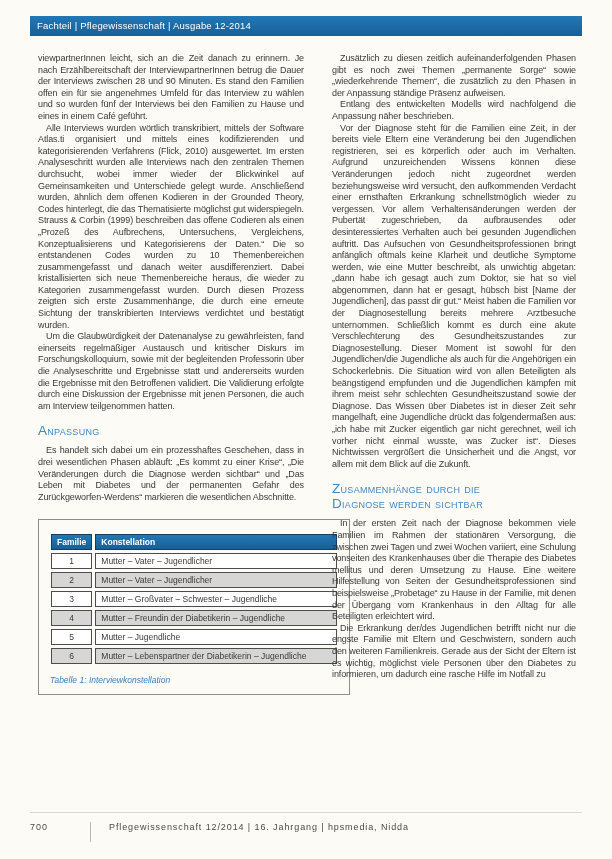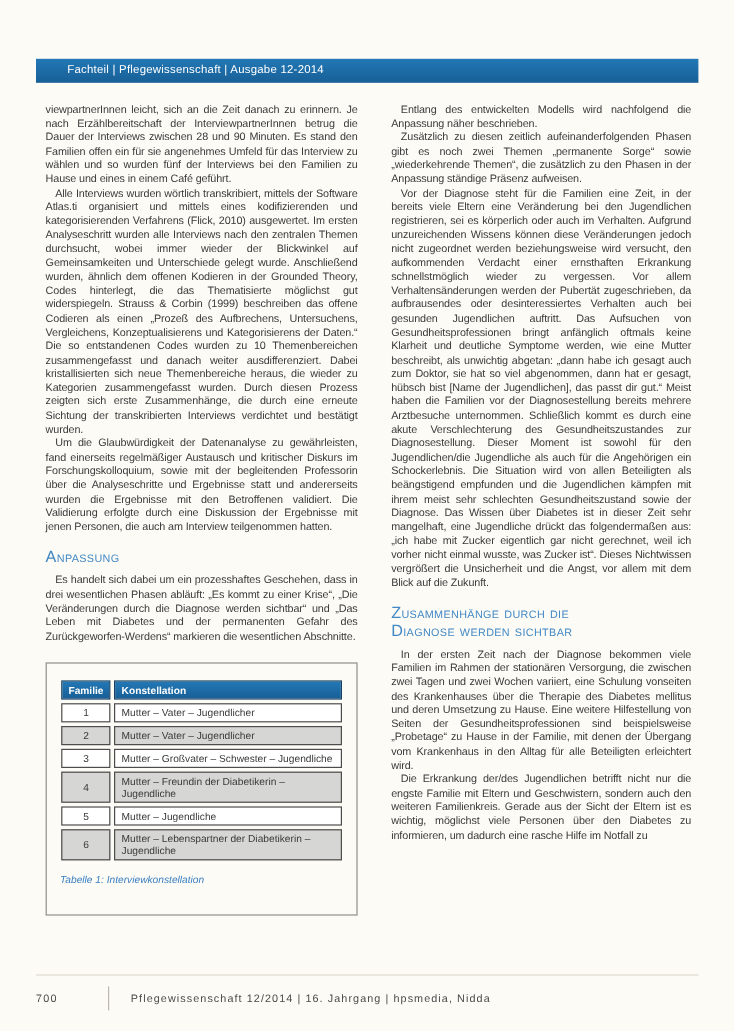--- a/index.html
+++ b/index.html
@@ -11,23 +11,22 @@
     overflow: hidden;
   }
   .page { position: relative; width: 612px; height: 859px; padding: 16px 30px 0 30px; }
 
   
   .topbar {
     height: 20px; line-height: 20px;
     background: linear-gradient(#2278b5, #185f97);
     color: #ffffff;
     font-size: 9.5px;
-    padding-left: 26px;
+    padding-left: 7px;
     letter-spacing: 0.2px;
-    margin-top: 33px;
   }
 
   
   .columns { display: flex; gap: 28px; margin-top: 17px; padding: 0 6px 0 8px; }
   .col { width: 266px; }
 
   p.body {
     font-size: 9px;
     line-height: 11.6px;
     text-align: justify;
@@ -44,22 +43,22 @@
     letter-spacing: 0.3px;
     margin: 11px 0 7px 0;
     line-height: 15px;
   }
   h2.sect.wrap { max-width: 178px; }
 
   
   .tablebox {
     margin-top: 16px;
     border: 1px solid #8f8f8a;
-    padding: 11px 9px 24px 9px;
-    width: 260px;
+    padding: 11px 9px 9px 9px;
+    width: 312px;
   }
   table.itable { width: 100%; border-collapse: separate; border-spacing: 3px; }
   table.itable th {
     background: linear-gradient(#2278b5, #185f97);
     color: #ffffff;
     font-size: 8.5px;
     text-align: left;
     padding: 2px 5px;
     border: 1px solid #123f63;
   }
@@ -80,21 +79,21 @@
   }
 
   
   .footer {
     position: absolute;
     left: 30px; top: 812px;
     width: 552px;
     border-top: 1px solid #ddd9cd;
     padding-top: 9px;
     display: flex;
-    align-items: center;
+    align-items: flex-start;
     font-size: 9px;
     color: #4a4a4a;
   }
   .pagenum { width: 42px; letter-spacing: 1px; }
   .vdivider { width: 1px; height: 20px; background: #b9b7ae; margin: 0 18px 0 18px; }
   .fjournal { letter-spacing: 0.9px; }
 </style>
 </head>
 <body>
 
@@ -146,22 +145,22 @@
               <td class="num">6</td>
               <td>Mutter – Lebenspartner der Diabetikerin – Jugendliche</td>
             </tr>
           </tbody>
         </table>
         <div class="caption">Tabelle 1: Interviewkonstellation</div>
       </div>
     </div>
 
     <div class="col">
+      <p class="body">Zusätzlich zu diesen zeitlich aufeinanderfolgenden Phasen gibt es noch zwei Themen „permanente Sorge“ sowie „wiederkehrende Themen“, die zusätzlich zu den Phasen in der Anpassung ständige Präsenz aufweisen.</p>
       <p class="body">Entlang des entwickelten Modells wird nachfolgend die Anpassung näher beschrieben.</p>
-      <p class="body">Zusätzlich zu diesen zeitlich aufeinanderfolgenden Phasen gibt es noch zwei Themen „permanente Sorge“ sowie „wiederkehrende Themen“, die zusätzlich zu den Phasen in der Anpassung ständige Präsenz aufweisen.</p>
       <p class="body">Vor der Diagnose steht für die Familien eine Zeit, in der bereits viele Eltern eine Veränderung bei den Jugendlichen registrieren, sei es körperlich oder auch im Verhalten. Aufgrund unzureichenden Wissens können diese Veränderungen jedoch nicht zugeordnet werden beziehungsweise wird versucht, den aufkommenden Verdacht einer ernsthaften Erkrankung schnellstmöglich wieder zu vergessen. Vor allem Verhaltensänderungen werden der Pubertät zugeschrieben, da aufbrausendes oder desinteressiertes Verhalten auch bei gesunden Jugendlichen auftritt. Das Aufsuchen von Gesundheitsprofessionen bringt anfänglich oftmals keine Klarheit und deutliche Symptome werden, wie eine Mutter beschreibt, als unwichtig abgetan: „dann habe ich gesagt auch zum Doktor, sie hat so viel abgenommen, dann hat er gesagt, hübsch bist [Name der Jugendlichen], das passt dir gut.“ Meist haben die Familien vor der Diagnosestellung bereits mehrere Arztbesuche unternommen. Schließlich kommt es durch eine akute Verschlechterung des Gesundheitszustandes zur Diagnosestellung. Dieser Moment ist sowohl für den Jugendlichen/die Jugendliche als auch für die Angehörigen ein Schockerlebnis. Die Situation wird von allen Beteiligten als beängstigend empfunden und die Jugendlichen kämpfen mit ihrem meist sehr schlechten Gesundheitszustand sowie der Diagnose. Das Wissen über Diabetes ist in dieser Zeit sehr mangelhaft, eine Jugendliche drückt das folgendermaßen aus: „ich habe mit Zucker eigentlich gar nicht gerechnet, weil ich vorher nicht einmal wusste, was Zucker ist“. Dieses Nichtwissen vergrößert die Unsicherheit und die Angst, vor allem mit dem Blick auf die Zukunft.</p>
       <h2 class="sect wrap">Zusammenhänge durch die Diagnose werden sichtbar</h2>
       <p class="body">In der ersten Zeit nach der Diagnose bekommen viele Familien im Rahmen der stationären Versorgung, die zwischen zwei Tagen und zwei Wochen variiert, eine Schulung vonseiten des Krankenhauses über die Therapie des Diabetes mellitus und deren Umsetzung zu Hause. Eine weitere Hilfestellung von Seiten der Gesundheitsprofessionen sind beispielsweise „Probetage“ zu Hause in der Familie, mit denen der Übergang vom Krankenhaus in den Alltag für alle Beteiligten erleichtert wird.</p>
       <p class="body">Die Erkrankung der/des Jugendlichen betrifft nicht nur die engste Familie mit Eltern und Geschwistern, sondern auch den weiteren Familienkreis. Gerade aus der Sicht der Eltern ist es wichtig, möglichst viele Personen über den Diabetes zu informieren, um dadurch eine rasche Hilfe im Notfall zu</p>
     </div>
 
   </div>
 
   <div class="footer">
     <span class="pagenum">700</span>

